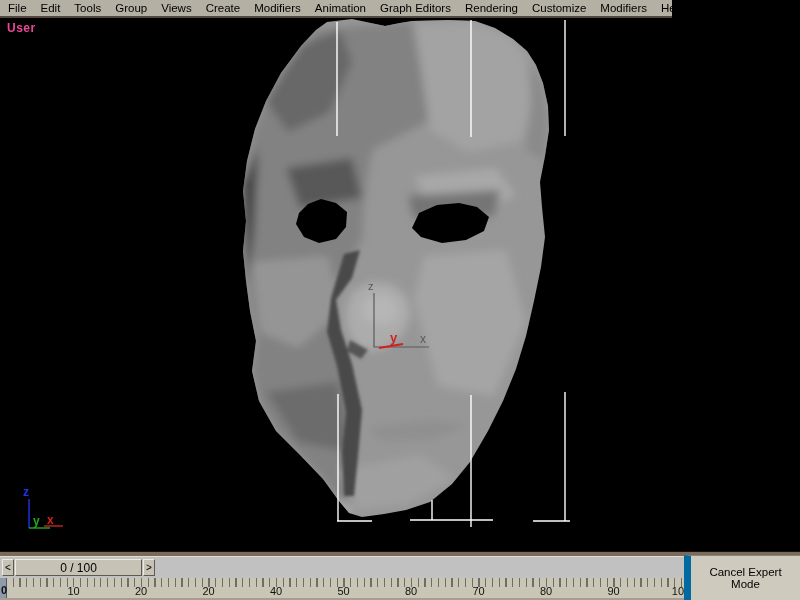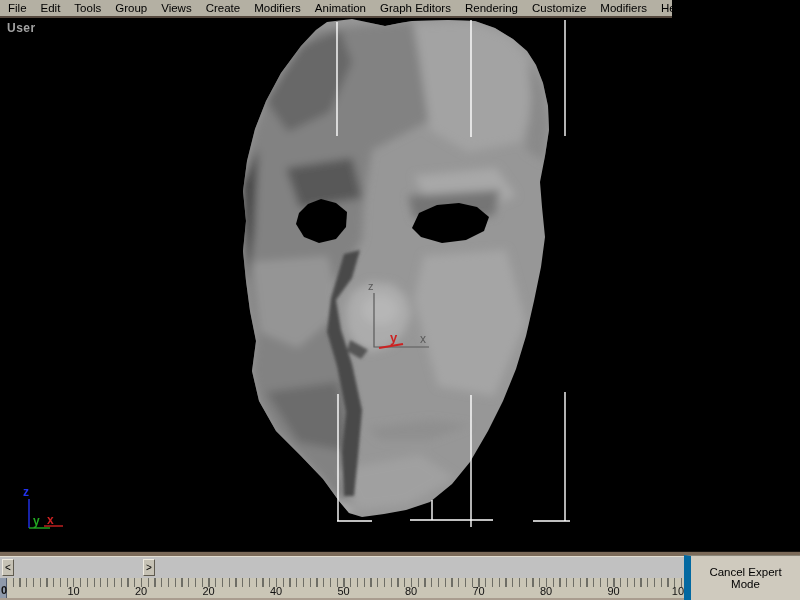--- a/index.html
+++ b/index.html
@@ -3,21 +3,21 @@
 <meta charset="utf-8">
 <style>
   html,body{margin:0;padding:0;background:#555;}
   *{box-sizing:border-box;}
   #app{position:relative;width:800px;height:600px;overflow:hidden;
        font-family:"Liberation Sans",sans-serif;background:#000;}
 
   
   #viewport{position:absolute;left:0;top:18px;width:800px;height:533px;background:#000;z-index:0;}
   #stage{position:absolute;left:0;top:0;width:800px;height:600px;z-index:1;}
-  .vp-label{position:absolute;left:7px;top:21px;z-index:2;color:#a3a3a3;
+  .vp-label{position:absolute;left:7px;top:21px;z-index:2;color:#ec4899;
             font-size:12px;font-weight:bold;letter-spacing:.5px;}
 
   
   #menubar{position:absolute;left:0;top:0;width:672px;height:18px;z-index:3;
            background:#b4b0a3;border-bottom:2px solid #54483e;
            display:flex;align-items:center;padding-left:1px;}
   #menubar .mi{font-size:11.5px;color:#000;padding:0 7px;white-space:nowrap;cursor:default;}
 
   
   #bottombar{position:absolute;left:0;top:551px;width:800px;height:49px;z-index:3;}
@@ -142,20 +142,21 @@
     <span class="mi">Customize</span>
     <span class="mi">Modifiers</span>
     <span class="mi">Help</span>
   </div>
 
   <div id="bottombar">
     <div class="brownstrip"></div>
 
     <div class="sliderrow">
       <div class="tbtn prev">&lt;</div>
+      <div class="timeslider">0 / 100</div>
       <div class="tbtn next">&gt;</div>
     </div>
 
     <div class="ruler">
       <div class="ruler-ticks"></div>
       <div class="framemarker"></div>
       <span class="rlabel zero" style="left:1px">0</span>
       <span class="rlabel" style="left:73.5px">10</span>
       <span class="rlabel" style="left:141px">20</span>
       <span class="rlabel" style="left:208.5px">20</span>

